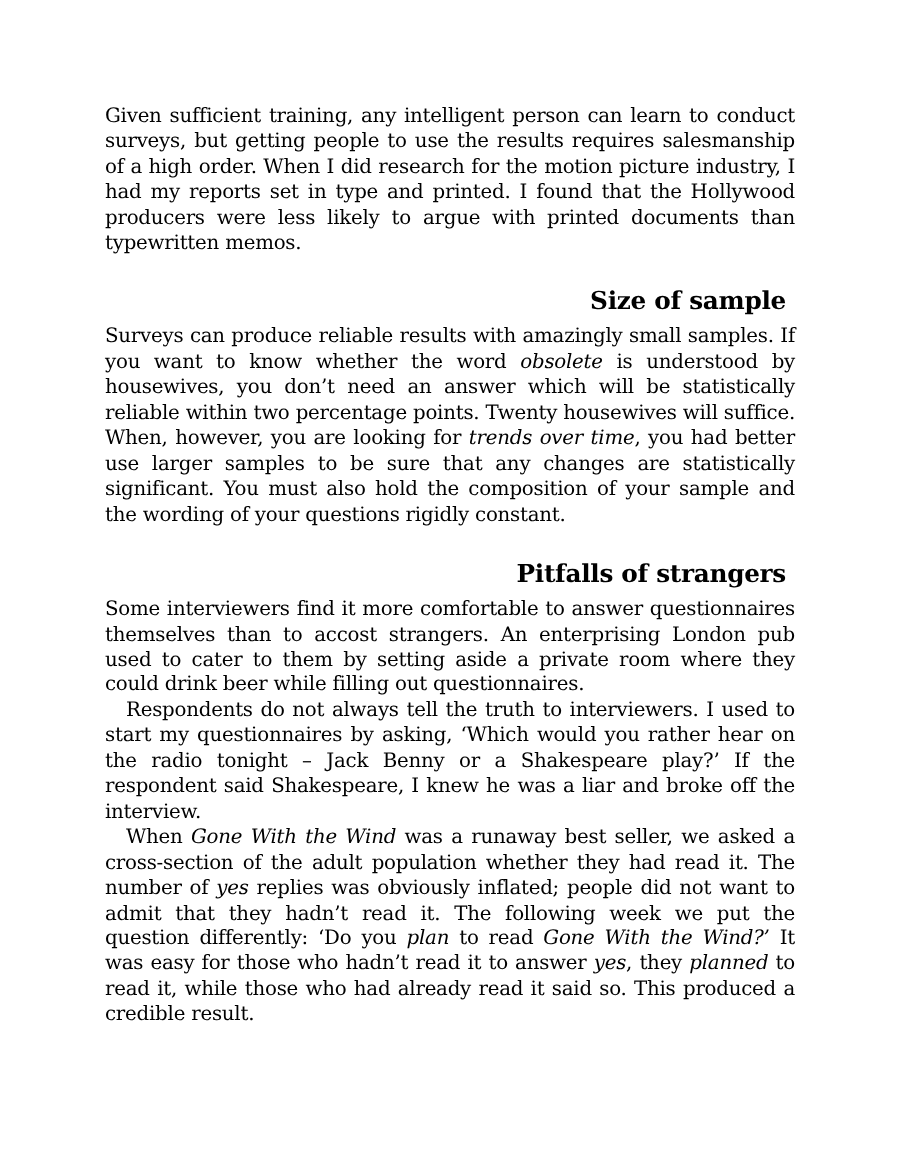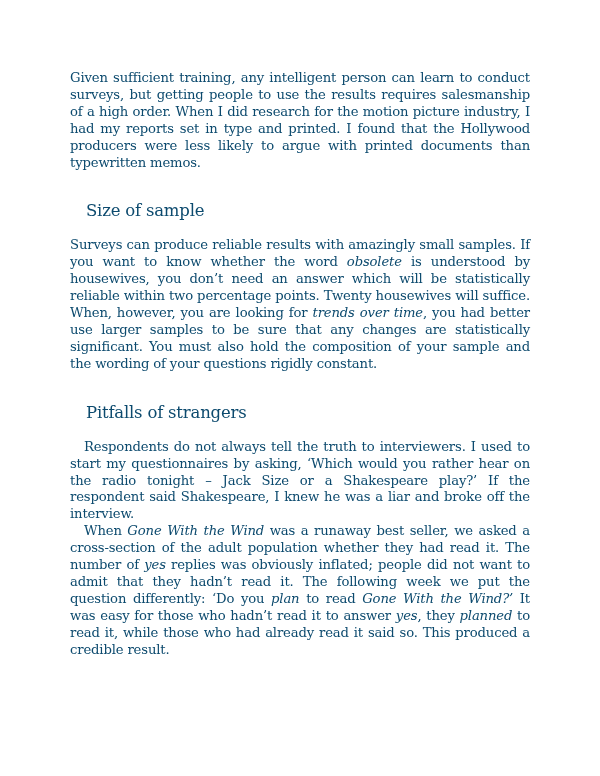--- a/index.html
+++ b/index.html
@@ -5,47 +5,49 @@
   html, body { margin: 0; padding: 0; background: #ffffff; }
   body { width: 600px; height: 776px; overflow: hidden; position: relative; }
   .page {
     position: absolute;
     left: 70px;
     top: 70px;
     width: 460px;
     font-family: "DejaVu Serif", "Liberation Serif", serif;
     font-size: 13.2px;
     line-height: 16.9px;
-    color: #0c4a6e;
+    color: #000000;
     letter-spacing: -0.15px;
   }
   p { margin: 0; text-align: justify; }
   p.indent { text-indent: 14px; }
   h2 {
     font-family: "DejaVu Serif", "Liberation Serif", serif;
-    font-weight: normal;
+    font-weight: bold;
     font-size: 16.5px;
     line-height: 20px;
-    margin: 16px;
+    margin: 6px;
     letter-spacing: -0.2px;
+    text-align: right;
   }
   .gap2 { height: 14px; }
   em { }
 </style>
 </head>
 <body>
 
 <div class="page">
 
   <p>Given sufficient training, any intelligent person can learn to conduct surveys, but getting people to use the results requires salesmanship of a high order. When I did research for the motion picture industry, I had my reports set in type and printed. I found that the Hollywood producers were less likely to argue with printed documents than typewritten memos.</p>
 
   <div class="gap2"></div>
 
   <h2>Size of sample</h2>
   <p><span>Surveys can produce reliable results with amazingly small samples. If you want to know whether the word </span><em>obsolete</em><span> is understood by housewives, you don’t need an answer which will be statistically reliable within two percentage points. Twenty housewives will suffice. When, however, you are looking for </span><em>trends over time</em><span>, you had better use larger samples to be sure that any changes are statistically significant. You must also hold the composition of your sample and the wording of your questions rigidly constant.</span></p>
 
   <div class="gap2"></div>
 
   <h2>Pitfalls of strangers</h2>
-  <p class="indent">Respondents do not always tell the truth to interviewers. I used to start my questionnaires by asking, ‘Which would you rather hear on the radio tonight – Jack Size or a Shakespeare play?’ If the respondent said Shakespeare, I knew he was a liar and broke off the interview.</p>
+  <p>Some interviewers find it more comfortable to answer questionnaires themselves than to accost strangers. An enterprising London pub used to cater to them by setting aside a private room where they could drink beer while filling out questionnaires.</p>
+  <p class="indent">Respondents do not always tell the truth to interviewers. I used to start my questionnaires by asking, ‘Which would you rather hear on the radio tonight – Jack Benny or a Shakespeare play?’ If the respondent said Shakespeare, I knew he was a liar and broke off the interview.</p>
   <p class="indent"><span>When </span><em>Gone With the Wind</em><span> was a runaway best seller, we asked a cross-section of the adult population whether they had read it. The number of </span><em>yes</em><span> replies was obviously inflated; people did not want to admit that they hadn’t read it. The following week we put the question differently: ‘Do you </span><em>plan</em><span> to read </span><em>Gone With the Wind?’</em><span> It was easy for those who hadn’t read it to answer </span><em>yes</em><span>, they </span><em>planned</em><span> to read it, while those who had already read it said so. This produced a credible result.</span></p>
 
 </div>
 
 </body></html>

